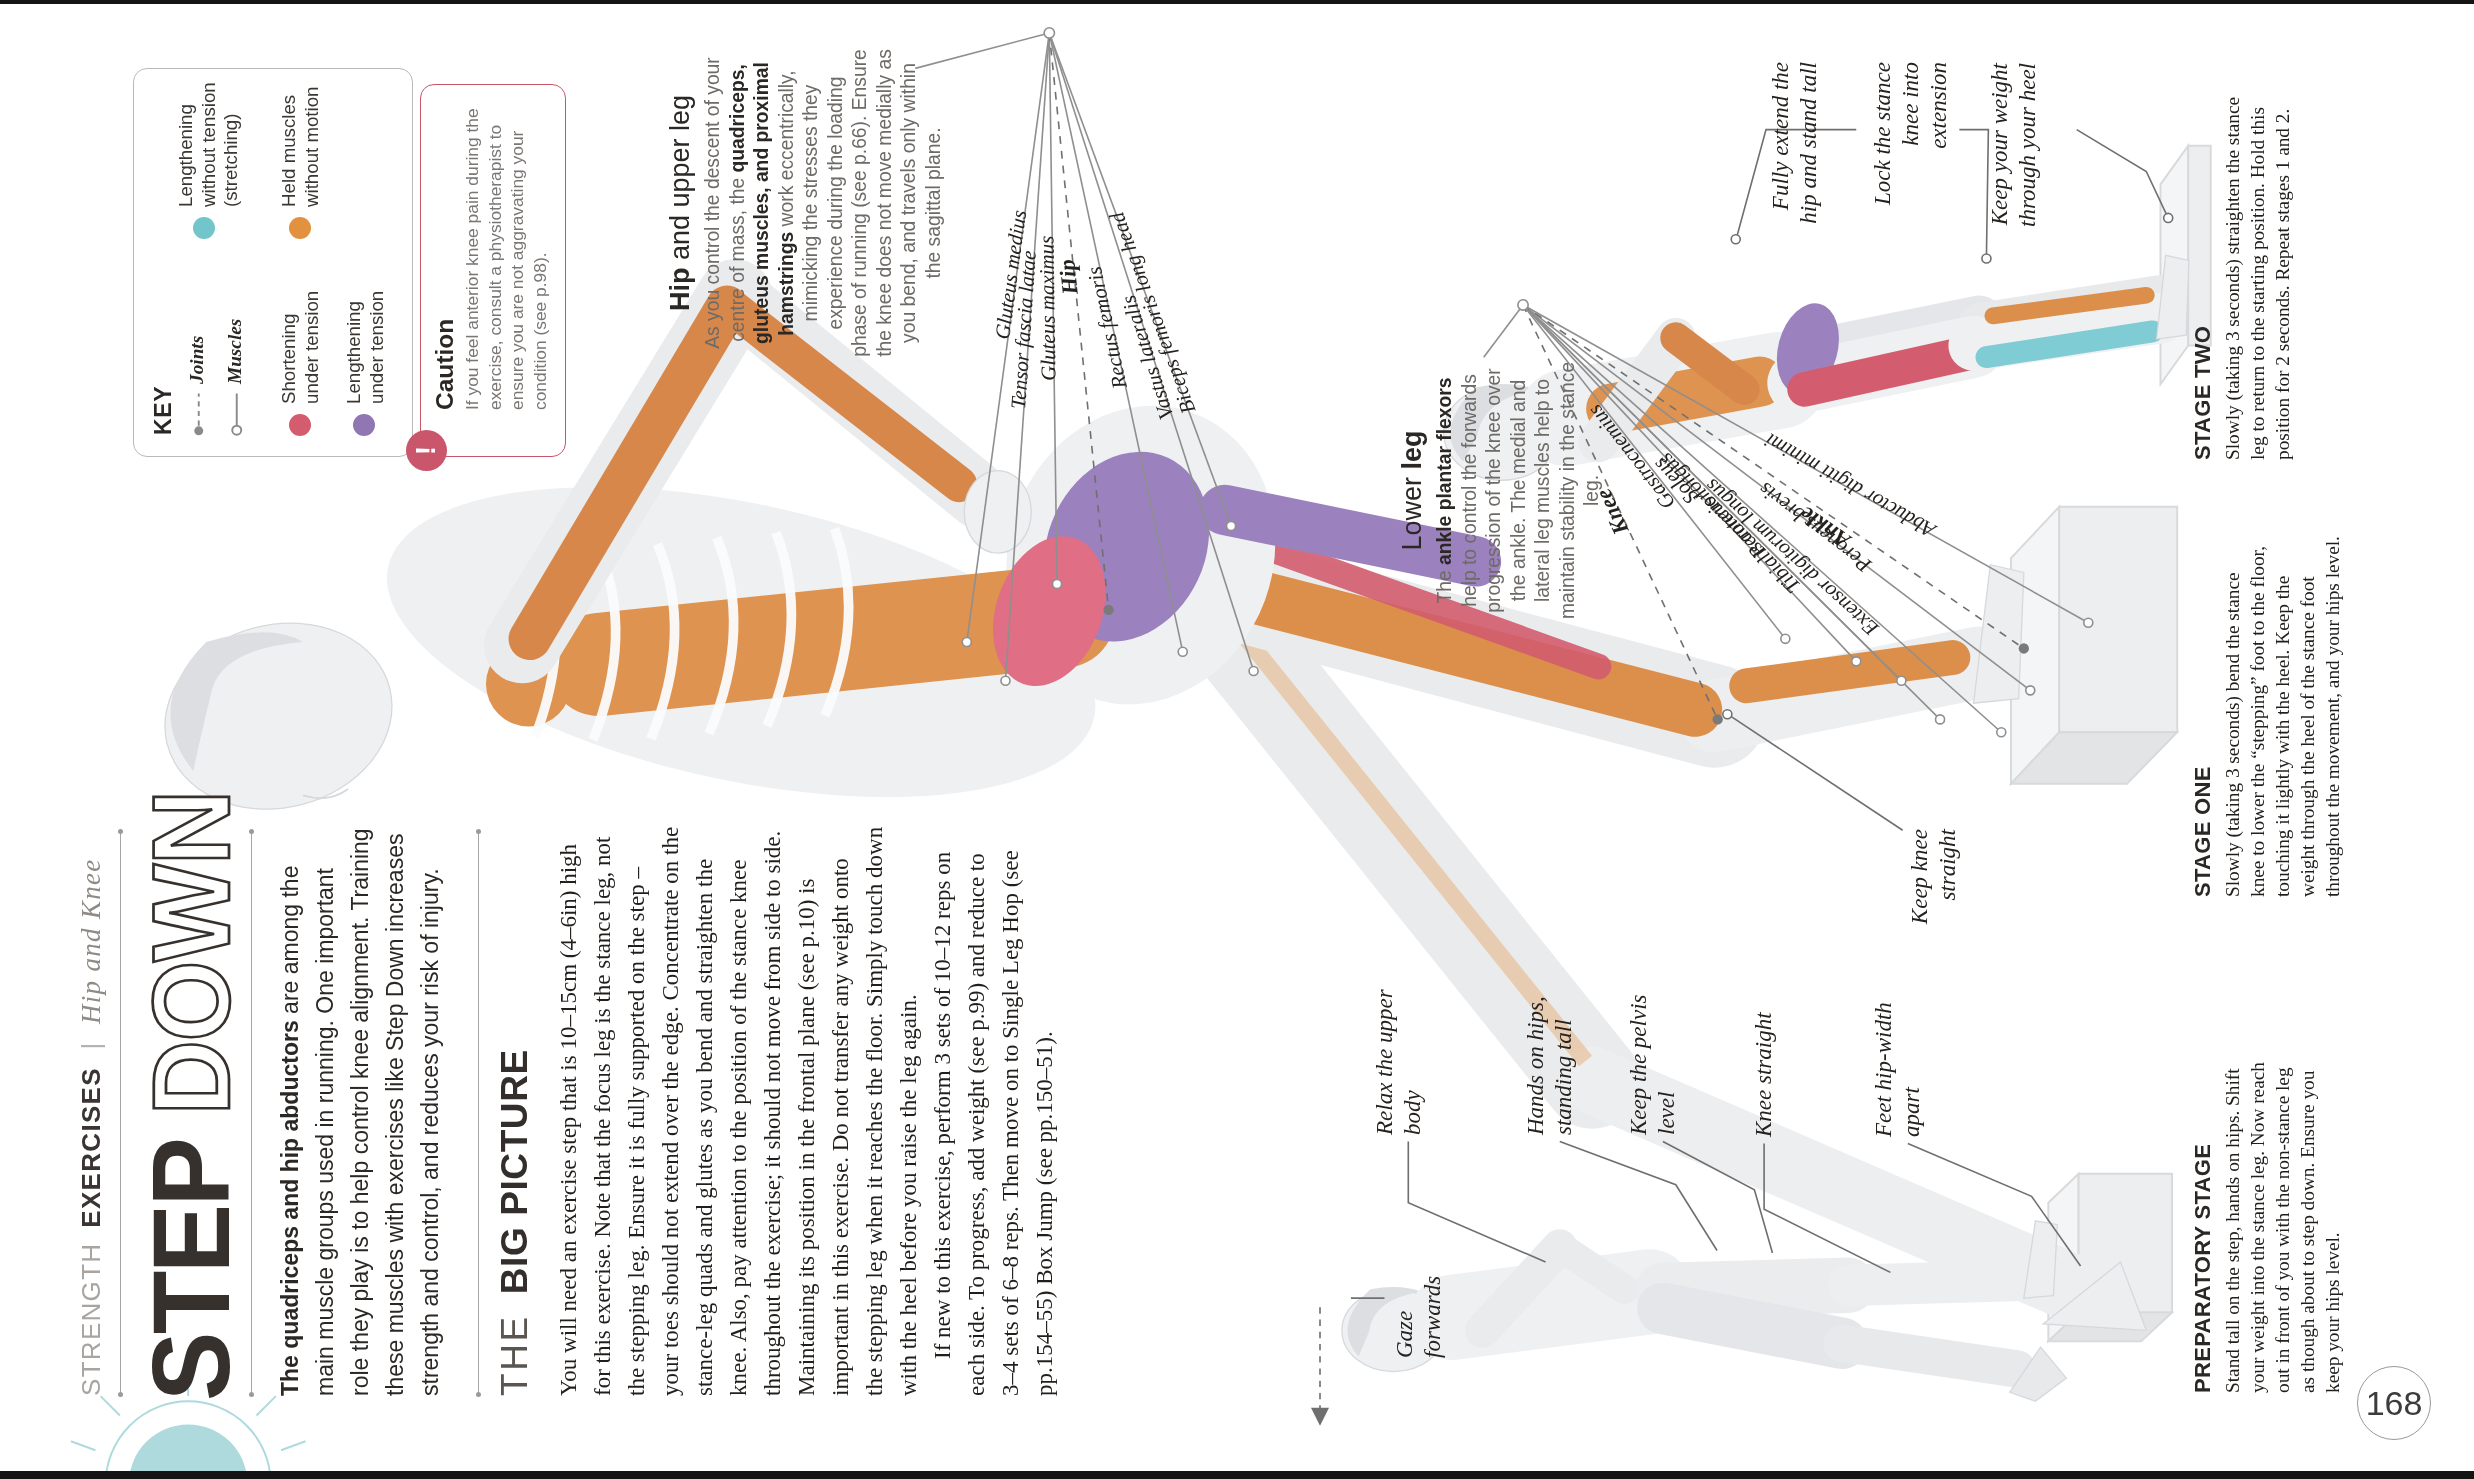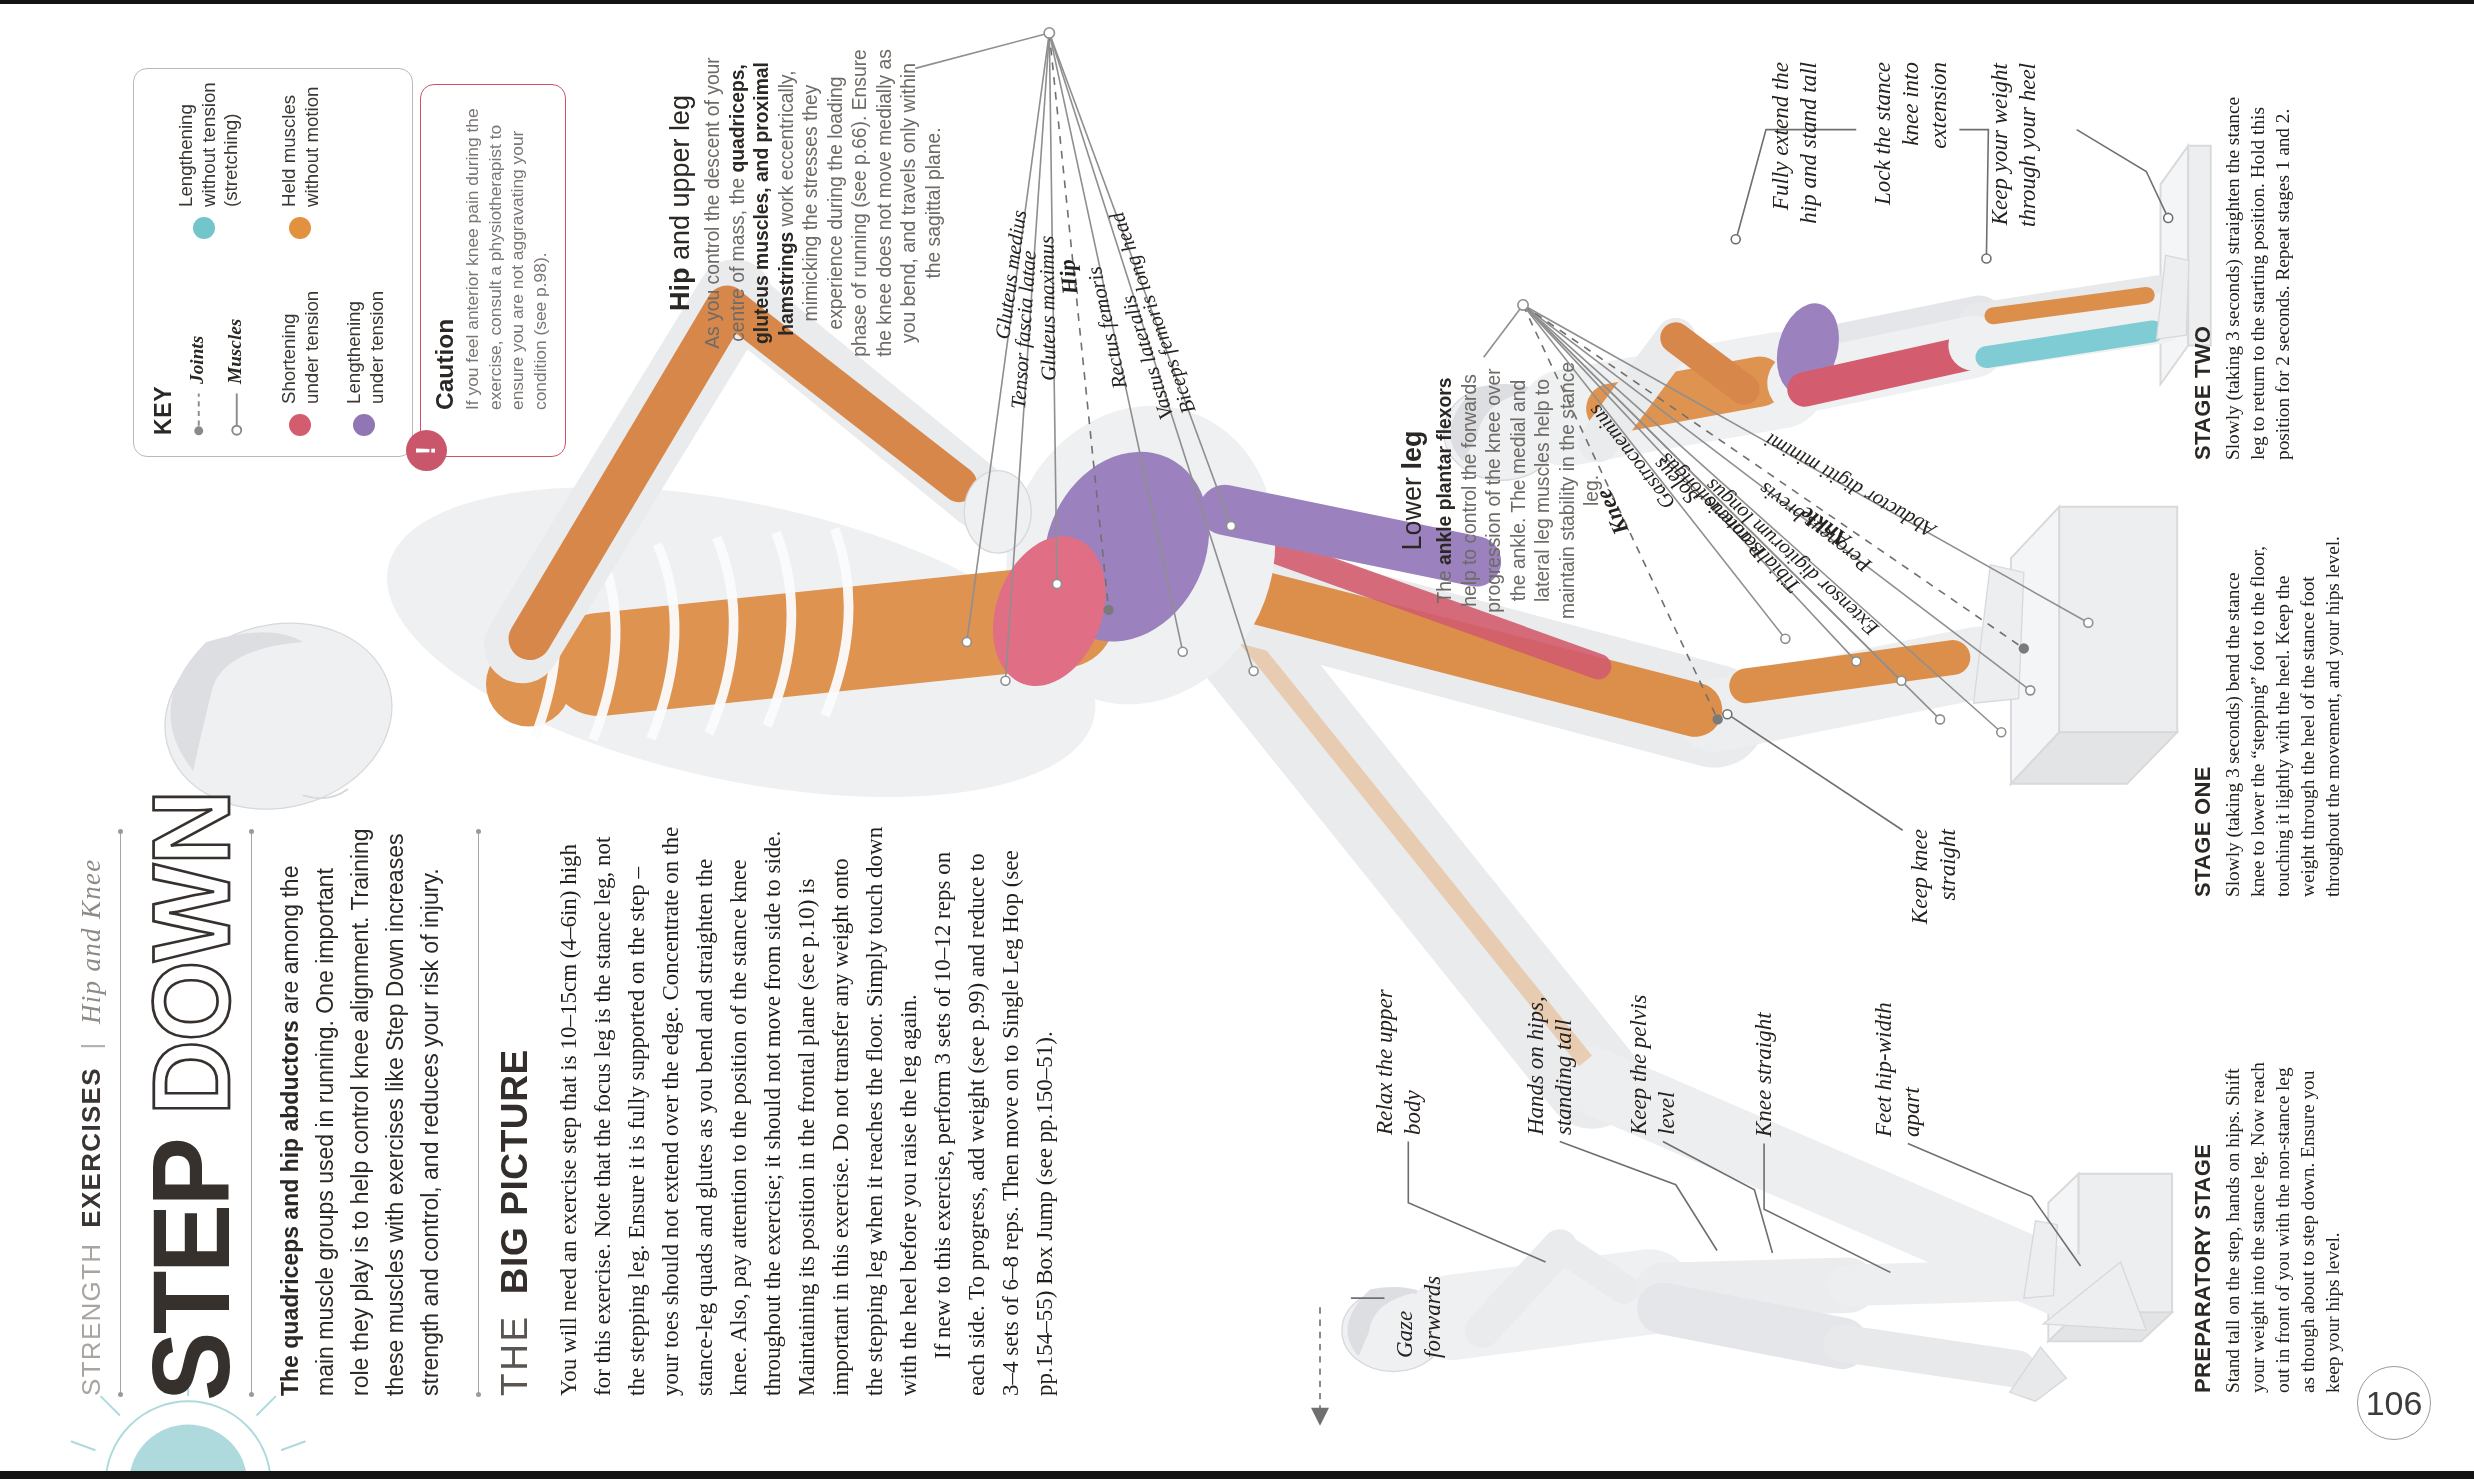--- a/index.html
+++ b/index.html
@@ -358,17 +358,17 @@
     <div class="abs stage" id="stage-one">
       <div class="sh">STAGE ONE</div>
       <div class="sb">Slowly (taking 3 seconds) bend the stance knee to lower the “stepping” foot to the floor, touching it lightly with the heel. Keep the weight through the heel of the stance foot throughout the movement, and your hips level.</div>
     </div>
     <div class="abs stage" id="stage-two">
       <div class="sh">STAGE TWO</div>
       <div class="sb">Slowly (taking 3 seconds) straighten the stance leg to return to the starting position. Hold this position for 2 seconds. Repeat stages 1 and 2.</div>
     </div>
   </div>
 
-  <div id="pagenum">106</div>
+  <div id="pagenum">168</div>
   <div class="edge" id="edge-top"></div>
   <div class="edge" id="edge-bottom"></div>
 </div>
 
 
 </body></html>

